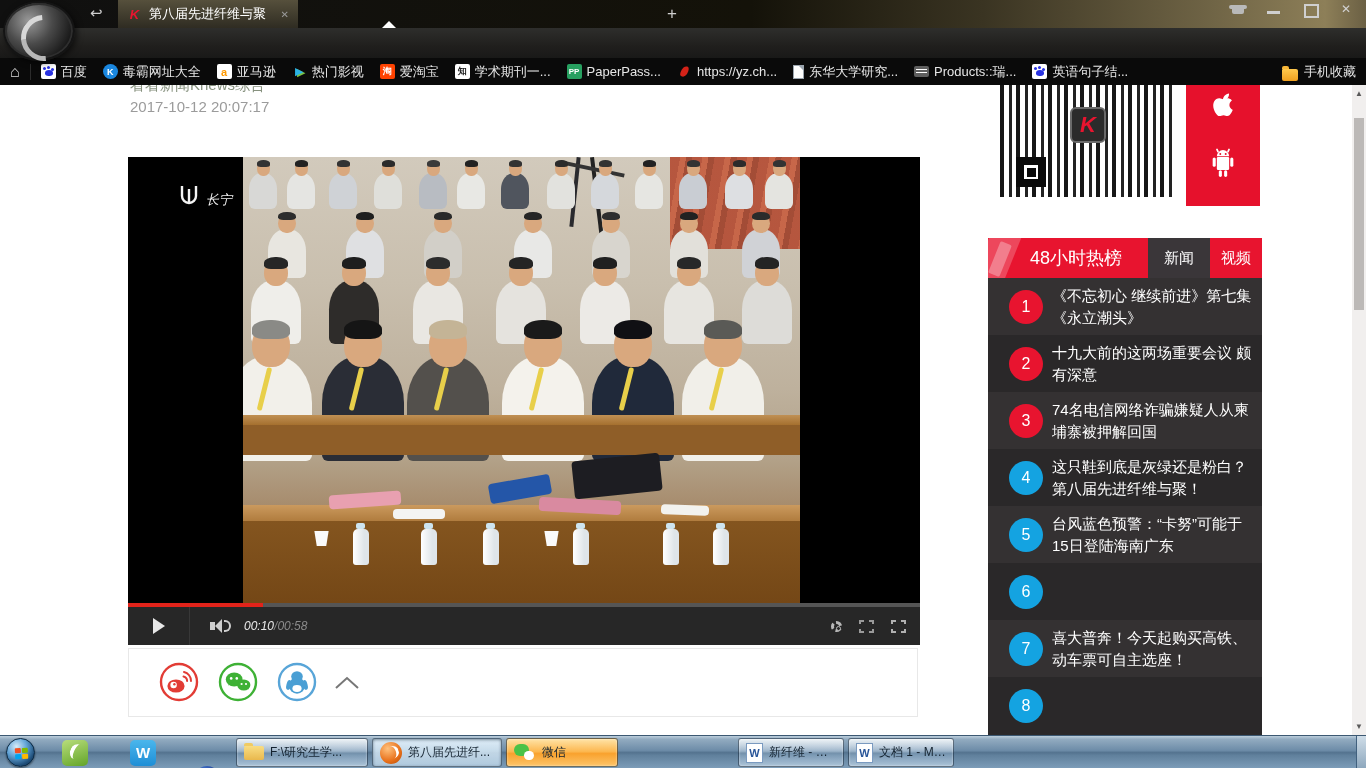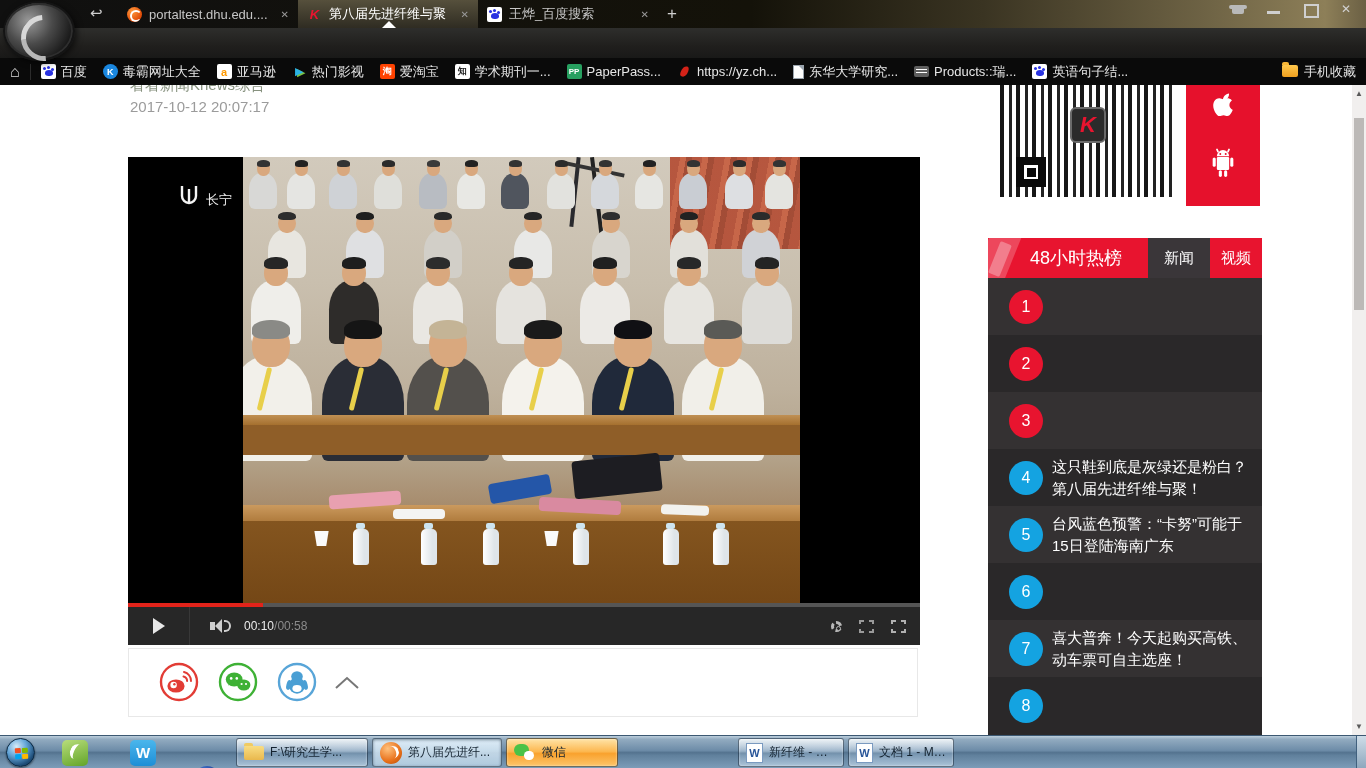--- a/index.html
+++ b/index.html
@@ -98,28 +98,28 @@
   .i-pp{background:#27a060;color:#fff;font-size:8px;}
   .i-yz{background:transparent;position:relative;}
   .i-yz::before{content:"";position:absolute;left:4px;top:2px;width:7px;height:11px;background:#d42218;border-radius:65% 35% 60% 30%;transform:rotate(18deg);}
   .i-prod{width:15px;height:11px;background:#5f5f5f;border-radius:2px;position:relative;}
   .i-prod::before{content:"";position:absolute;left:2px;top:3px;width:11px;height:1px;background:#fff;box-shadow:0 3px 0 #fff;}
   .i-kk{background:transparent;color:#e8142f;font-size:13px;font-style:italic;}
   .i-orange{background:radial-gradient(circle at 35% 30%,#ff9a3e,#e04a06 70%);border-radius:50%;position:relative;}
   .i-orange::before{content:"";position:absolute;left:3px;top:3px;width:8px;height:8px;border-radius:50%;border:2px solid #fff;border-right-color:transparent;}
   .folder-o{width:16px;height:12px;background:linear-gradient(180deg,#ffc84d,#f0a01f);border-radius:1px 2px 2px 2px;position:relative;margin-top:2px;}
   .folder-o::before{content:"";position:absolute;left:0;top:-3px;width:7px;height:3px;background:#f7b637;border-radius:2px 2px 0 0;}
-  #bm-right{display:flex;align-items:flex-start;gap:6px;margin-left:12px;}
+  #bm-right{display:flex;align-items:flex-end;gap:6px;margin-left:12px;}
 
   
   #page{position:absolute;left:0;top:85px;width:1366px;height:650px;background:#fff;overflow:hidden;}
   #byline-source{position:absolute;left:130px;top:-9px;font-size:15px;color:#87927f;}
   #byline-date{position:absolute;left:130px;top:13px;font-size:15px;color:#9b9b9b;}
 
-  #player{position:absolute;left:128px;top:72px;width:680px;height:488px;}
+  #player{position:absolute;left:128px;top:72px;width:680px;height:488px;font-style:italic;}
   #video{position:absolute;left:0;top:0;width:792px;height:446px;background:#000;overflow:hidden;}
   #photo{position:absolute;left:115px;top:0;width:557px;height:446px;overflow:hidden;
     background:linear-gradient(180deg,#d2cabc 0%,#c9bfae 28%,#beb19d 52%,#b2a188 68%,#a58868 80%,#96703d 100%);}
   .p-torso{position:absolute;border-radius:45% 45% 6px 6px;}
   .p-head{position:absolute;border-radius:50% 50% 46% 46%;background:#d9a87e;}
   .p-hair{position:absolute;border-radius:48% 48% 30% 30%;}
   .lanyard{position:absolute;width:5px;background:#e8cf4a;transform:rotate(14deg);border-radius:2px;}
   #watermark{position:absolute;left:48px;top:26px;color:#fff;display:flex;align-items:flex-end;gap:4px;opacity:.95;}
   #wm-text{font-size:13px;text-shadow:0 0 3px rgba(0,0,0,.4);}
   #progress{position:absolute;left:0;top:446px;width:792px;height:4px;background:#555;}
@@ -231,33 +231,23 @@
   .cup{position:absolute;width:17px;height:15px;background:#fafafa;clip-path:polygon(8% 0,92% 0,78% 100%,22% 100%);}
 </style>
 </head>
 <body>
 
 <div id="screen">
 
   <div id="titlebar">
     <div id="nav-back-top"></div>
     <div id="tabs">
-        <div class="tab">
-          <span class="chip i-orange"></span>
-          <span class="t-title">portaltest.dhu.edu....</span>
-          <span class="t-close"></span>
-        </div>
         <div class="tab active">
           <span class="chip i-kk">K</span>
           <span class="t-title">第八届先进纤维与聚</span>
-          <span class="t-close"></span>
-        </div>
-        <div class="tab">
-          <span class="chip i-paw"></span>
-          <span class="t-title">王烨_百度搜索</span>
           <span class="t-close"></span>
         </div>
       </div>
     <div id="tab-new"></div>
     <div id="active-tab-pointer"></div>
     <div id="win-controls">
         <span class="wc wc-skin"></span>
         <span class="wc wc-min"></span>
         <span class="wc wc-max"></span>
         <span class="wc wc-close"></span>
@@ -609,26 +599,29 @@
     </div>
 
     <div id="hotlist">
       <div id="hot-header"></div>
       <div id="hot-title">48小时热榜</div>
       <div id="hot-tab-news">新闻</div>
       <div id="hot-tab-video">视频</div>
       <div id="hot-items">
           <div class="hrow odd">
             <span class="rank red">1</span>
+            <span>《不忘初心 继续前进》第七集《永立潮头》</span>
           </div>
           <div class="hrow even">
             <span class="rank red">2</span>
+            <span>十九大前的这两场重要会议 颇有深意</span>
           </div>
           <div class="hrow odd">
             <span class="rank red">3</span>
+            <span>74名电信网络诈骗嫌疑人从柬埔寨被押解回国</span>
           </div>
           <div class="hrow even">
             <span class="rank blue">4</span>
             <span>这只鞋到底是灰绿还是粉白？第八届先进纤维与聚！</span>
           </div>
           <div class="hrow odd">
             <span class="rank blue">5</span>
             <span>台风蓝色预警：“卡努”可能于15日登陆海南广东</span>
           </div>
           <div class="hrow even">

